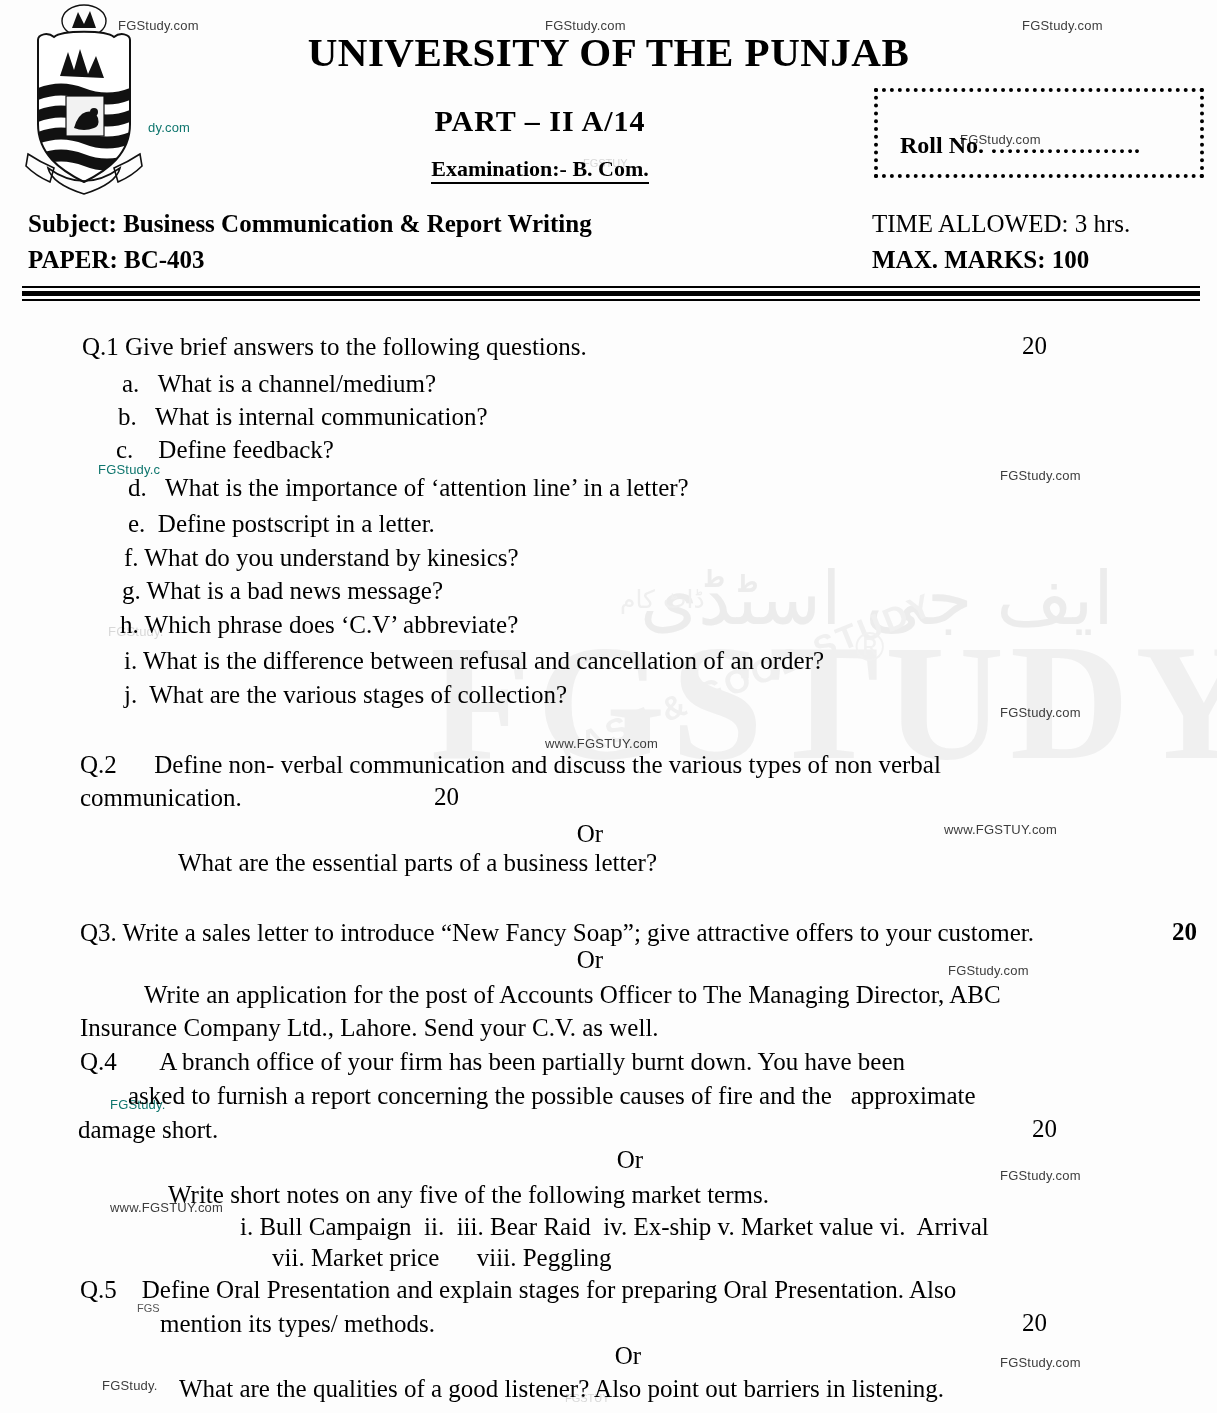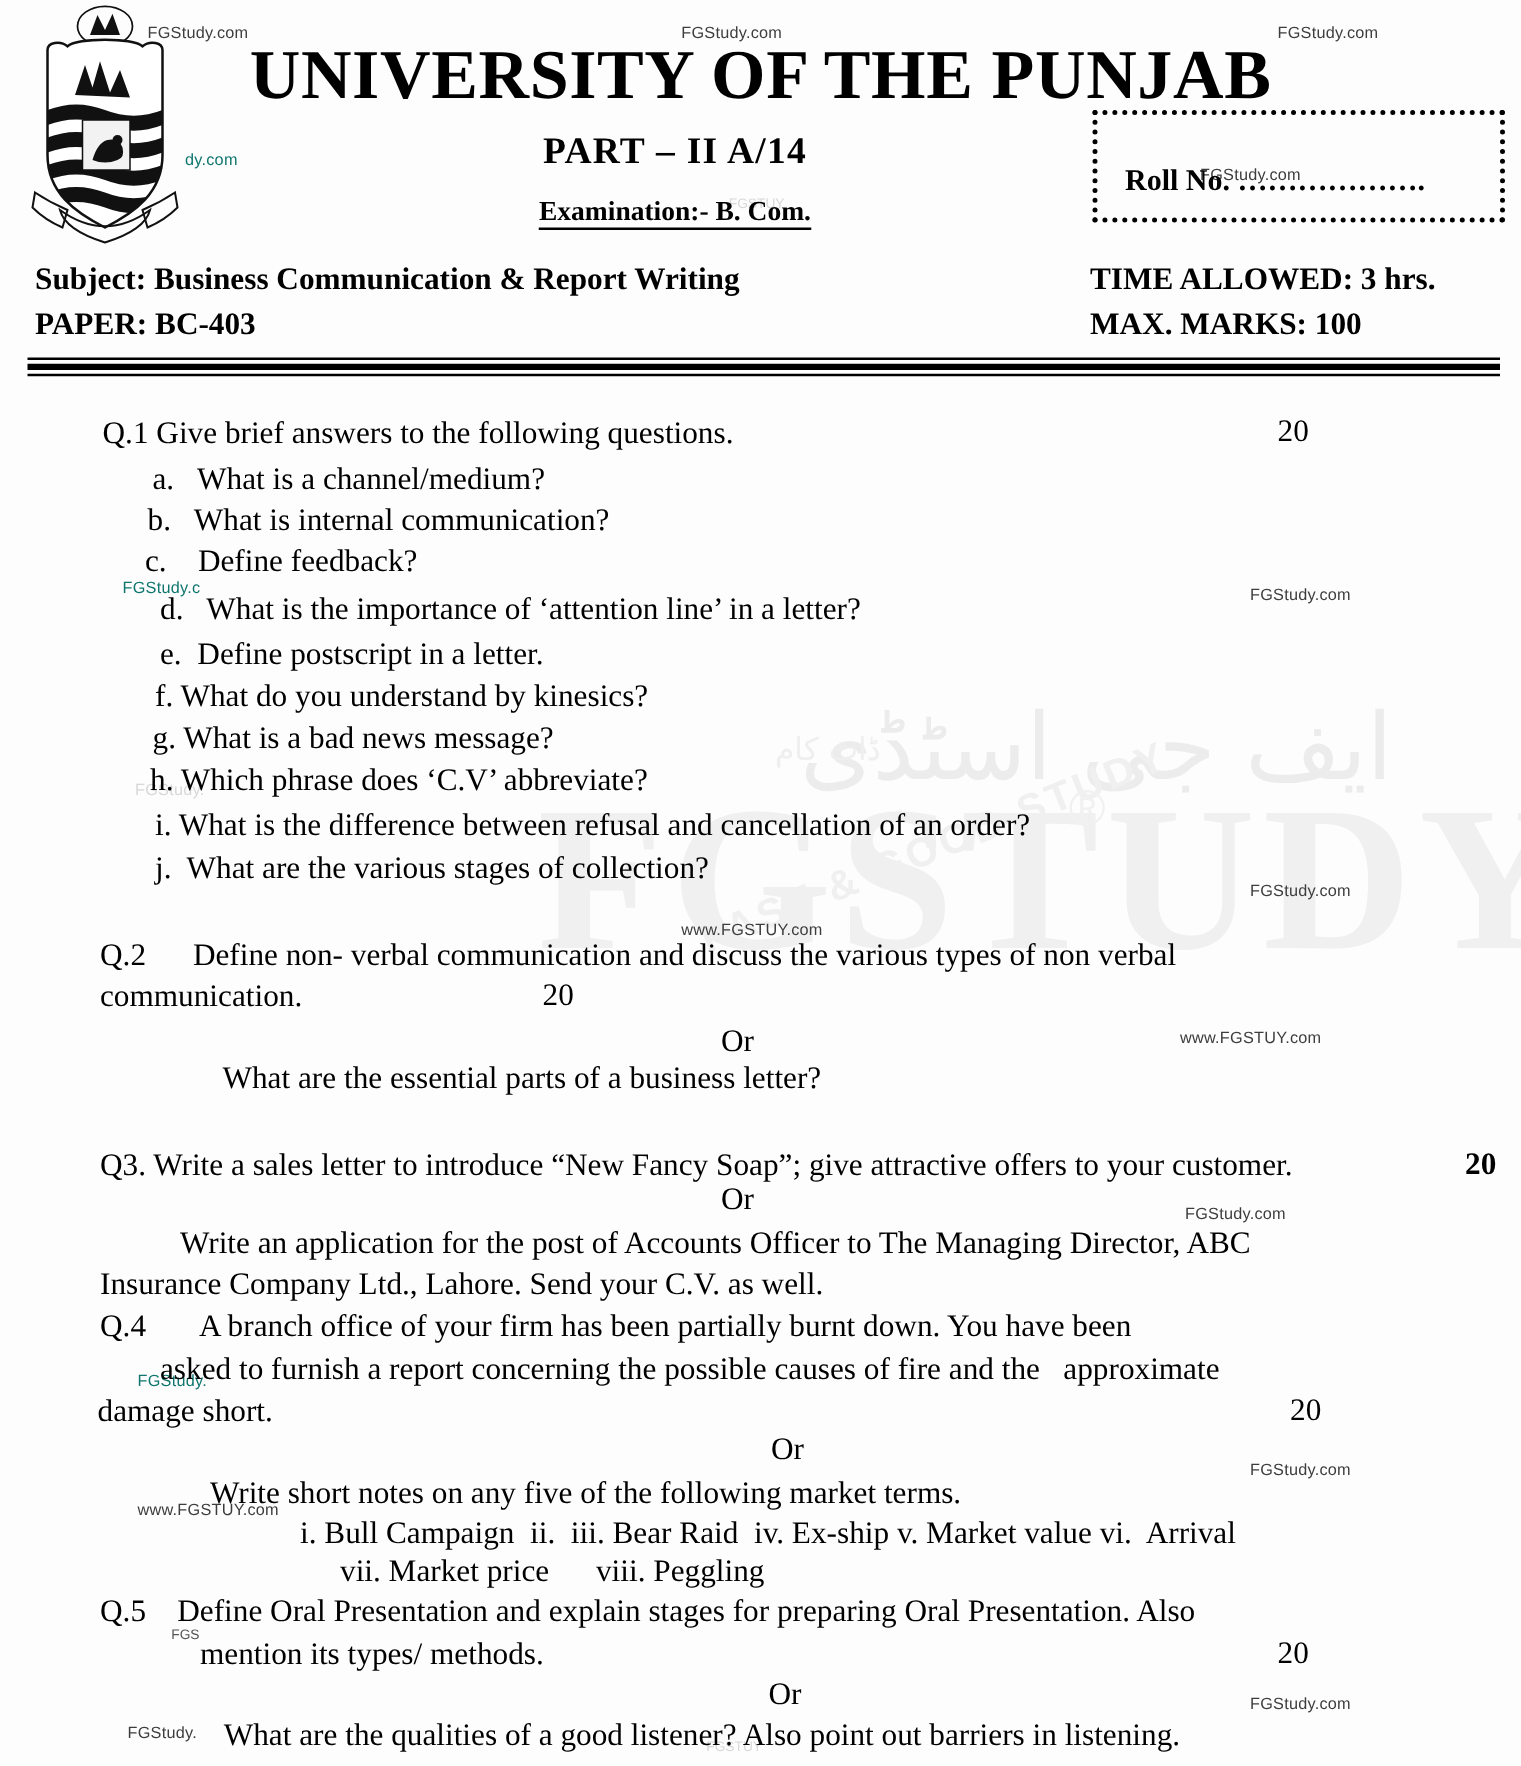--- a/index.html
+++ b/index.html
@@ -118,21 +118,21 @@
     top: 4px;
     width: 152px;
     height: 192px;
   }
   .uni-title {
     position: absolute;
     left: 0;
     top: 28px;
     width: 1217px;
     text-align: center;
-    font-size: 56px;
+    font-size: 41px;
     font-weight: bold;
     letter-spacing: 0.5px;
     font-family: "Liberation Serif", serif;
   }
   .part-line {
     position: absolute;
     left: 250px;
     top: 104px;
     width: 580px;
     text-align: center;
@@ -186,21 +186,21 @@
     top: 246px;
     font-size: 25px;
     font-weight: bold;
     white-space: nowrap;
   }
   .time {
     position: absolute;
     left: 872px;
     top: 210px;
     font-size: 25px;
-    font-weight: bold;
+    font-weight: normal;
     white-space: nowrap;
   }
   .marks {
     position: absolute;
     left: 872px;
     top: 246px;
     font-size: 25px;
     font-weight: bold;
     white-space: nowrap;
   }

